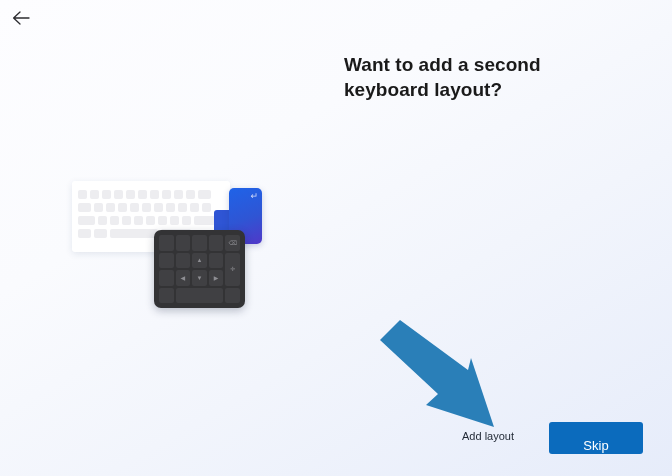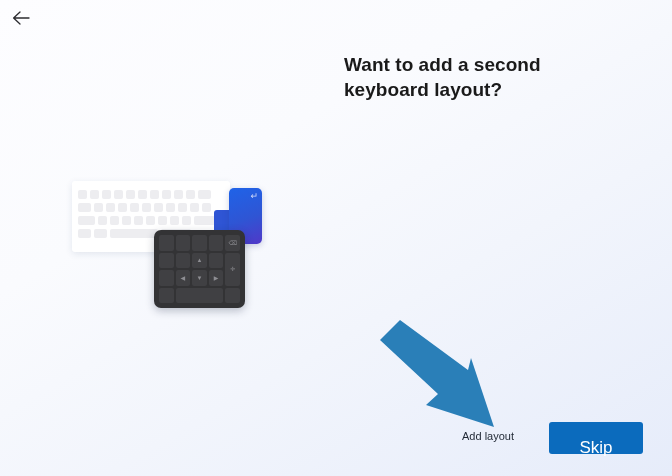--- a/index.html
+++ b/index.html
@@ -172,21 +172,21 @@
   #skip-button {
     position: absolute;
     left: 549px;
     top: 422px;
     width: 94px;
     height: 30px;
     background: #0b6bbd;
     border: none;
     border-radius: 3px;
     color: #ffffff;
-    font-size: 17px;
+    font-size: 13px;
     font-family: "Liberation Sans", sans-serif;
     cursor: pointer;
     padding: 16px;
   }
 </style>
 </head>
 <body>
 
 <div id="oobe-screen">
 

